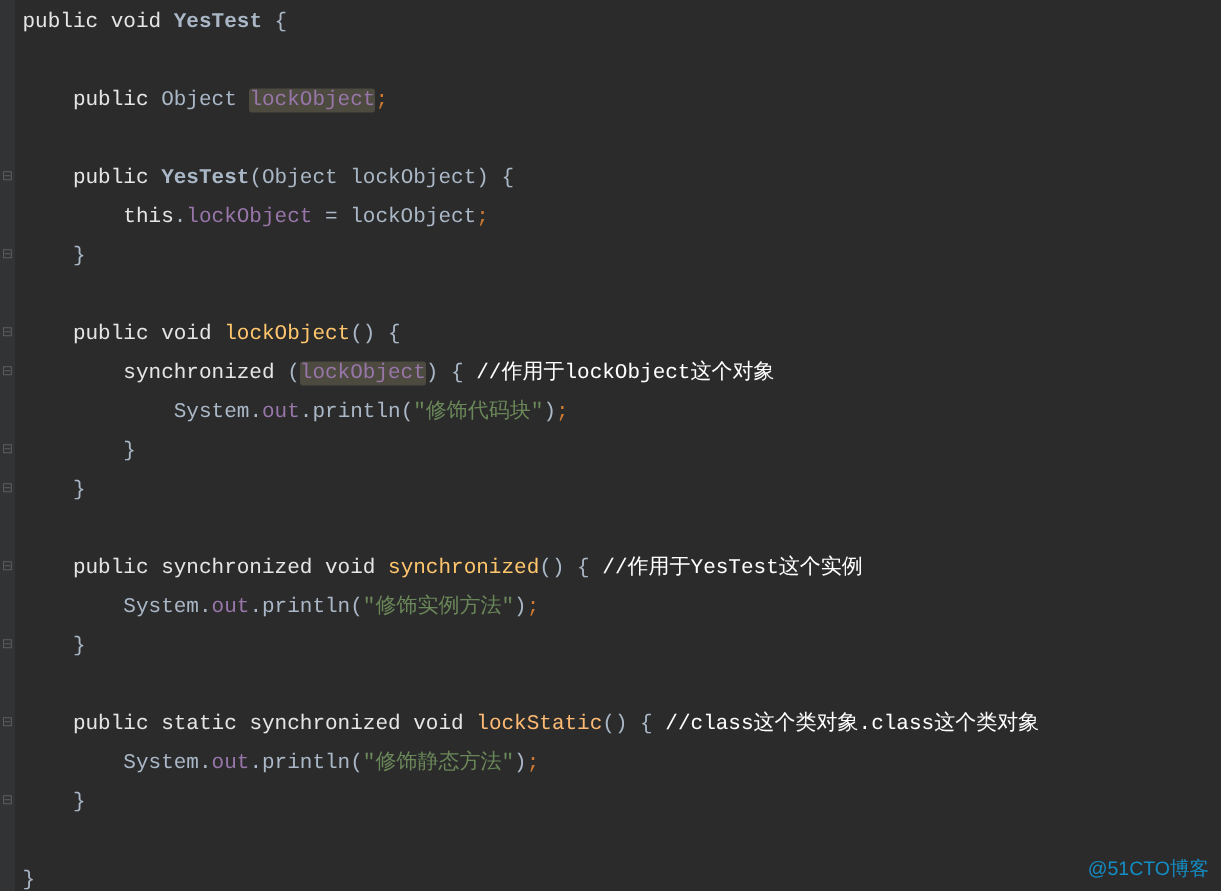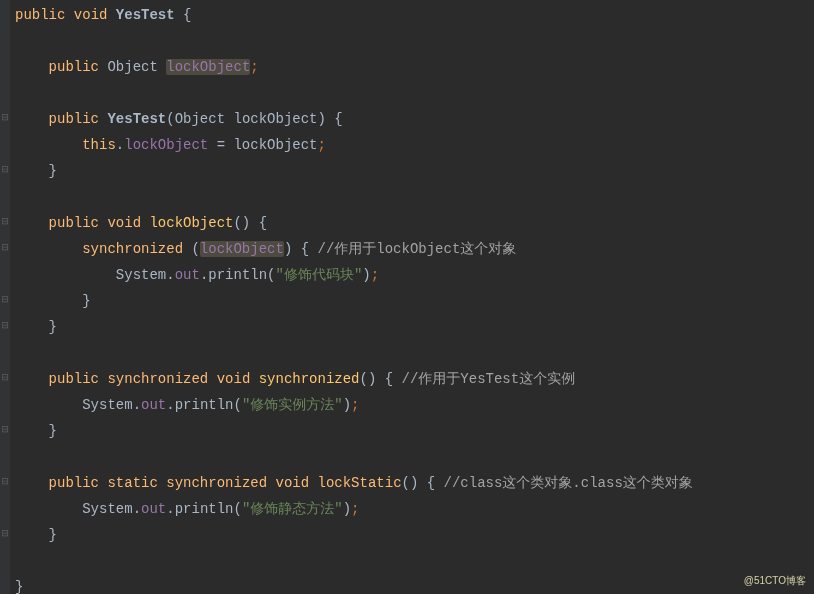--- a/index.html
+++ b/index.html
@@ -25,38 +25,38 @@
     width: 804px;
     height: 594px;
     font-family: Consolas, "Courier New", monospace;
     font-size: 14px;
     line-height: 26px;
     white-space: pre;
     color: #a9b7c6;
     padding-top: 2px;
     padding-left: 5px;
   }
-  .kw    { color: #fdba74; }
+  .kw    { color: #e5e5e5; }
   .cls   { color: #a9b7c6; font-weight: bold; }
   .field { color: #9876aa; }
   .fieldItalic { color: #9876aa; }
   .method{ color: #ffc66d; }
   .methodDim { color: #fdba74; }
   .str   { color: #6a8759; }
-  .comm  { color: #a3a3a3; margin-top: 24px; }
+  .comm  { color: #ffffff; margin-top: 24px; }
   .punct { color: #a9b7c6; }
   .semi  { color: #cc7832; }
   .hl    { background: #4d4a3f; border-radius: 2px; }
   .watermark {
     position: absolute;
     right: 8px;
     bottom: 6px;
-    color: #fef9c3;
+    color: #0ea5e9;
     font-family: Arial, sans-serif;
-    font-size: 10px;
+    font-size: 13px;
     opacity: 0.8;
   }
   .marker {
     position: absolute;
     left: 0;
     width: 10px;
     height: 10px;
     font-size: 9px;
     color: #5e5e5e;
     text-align: center;

